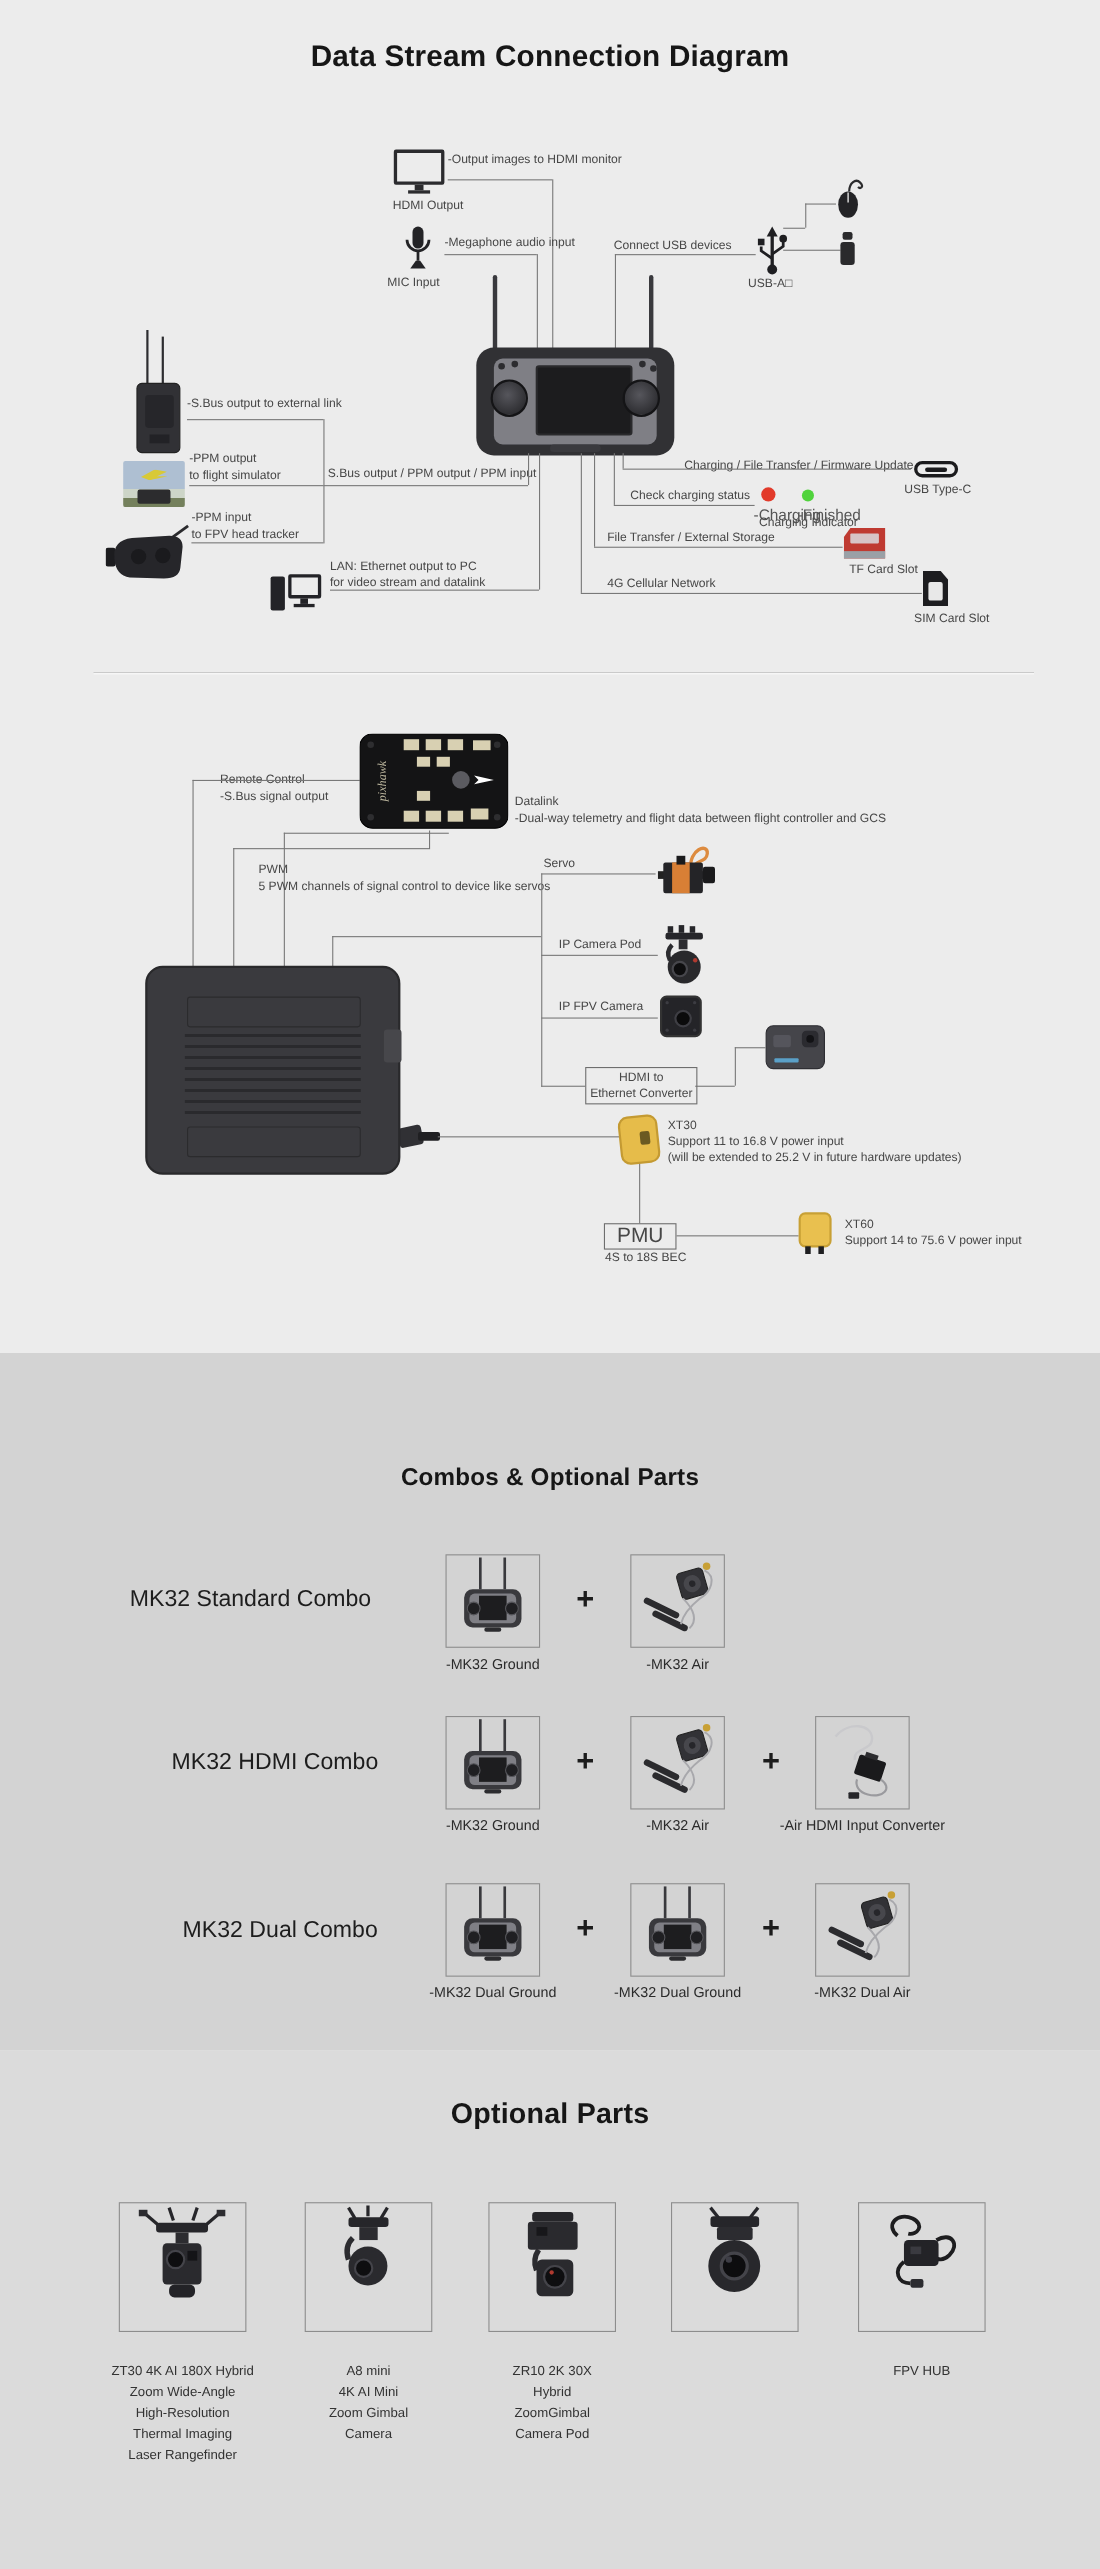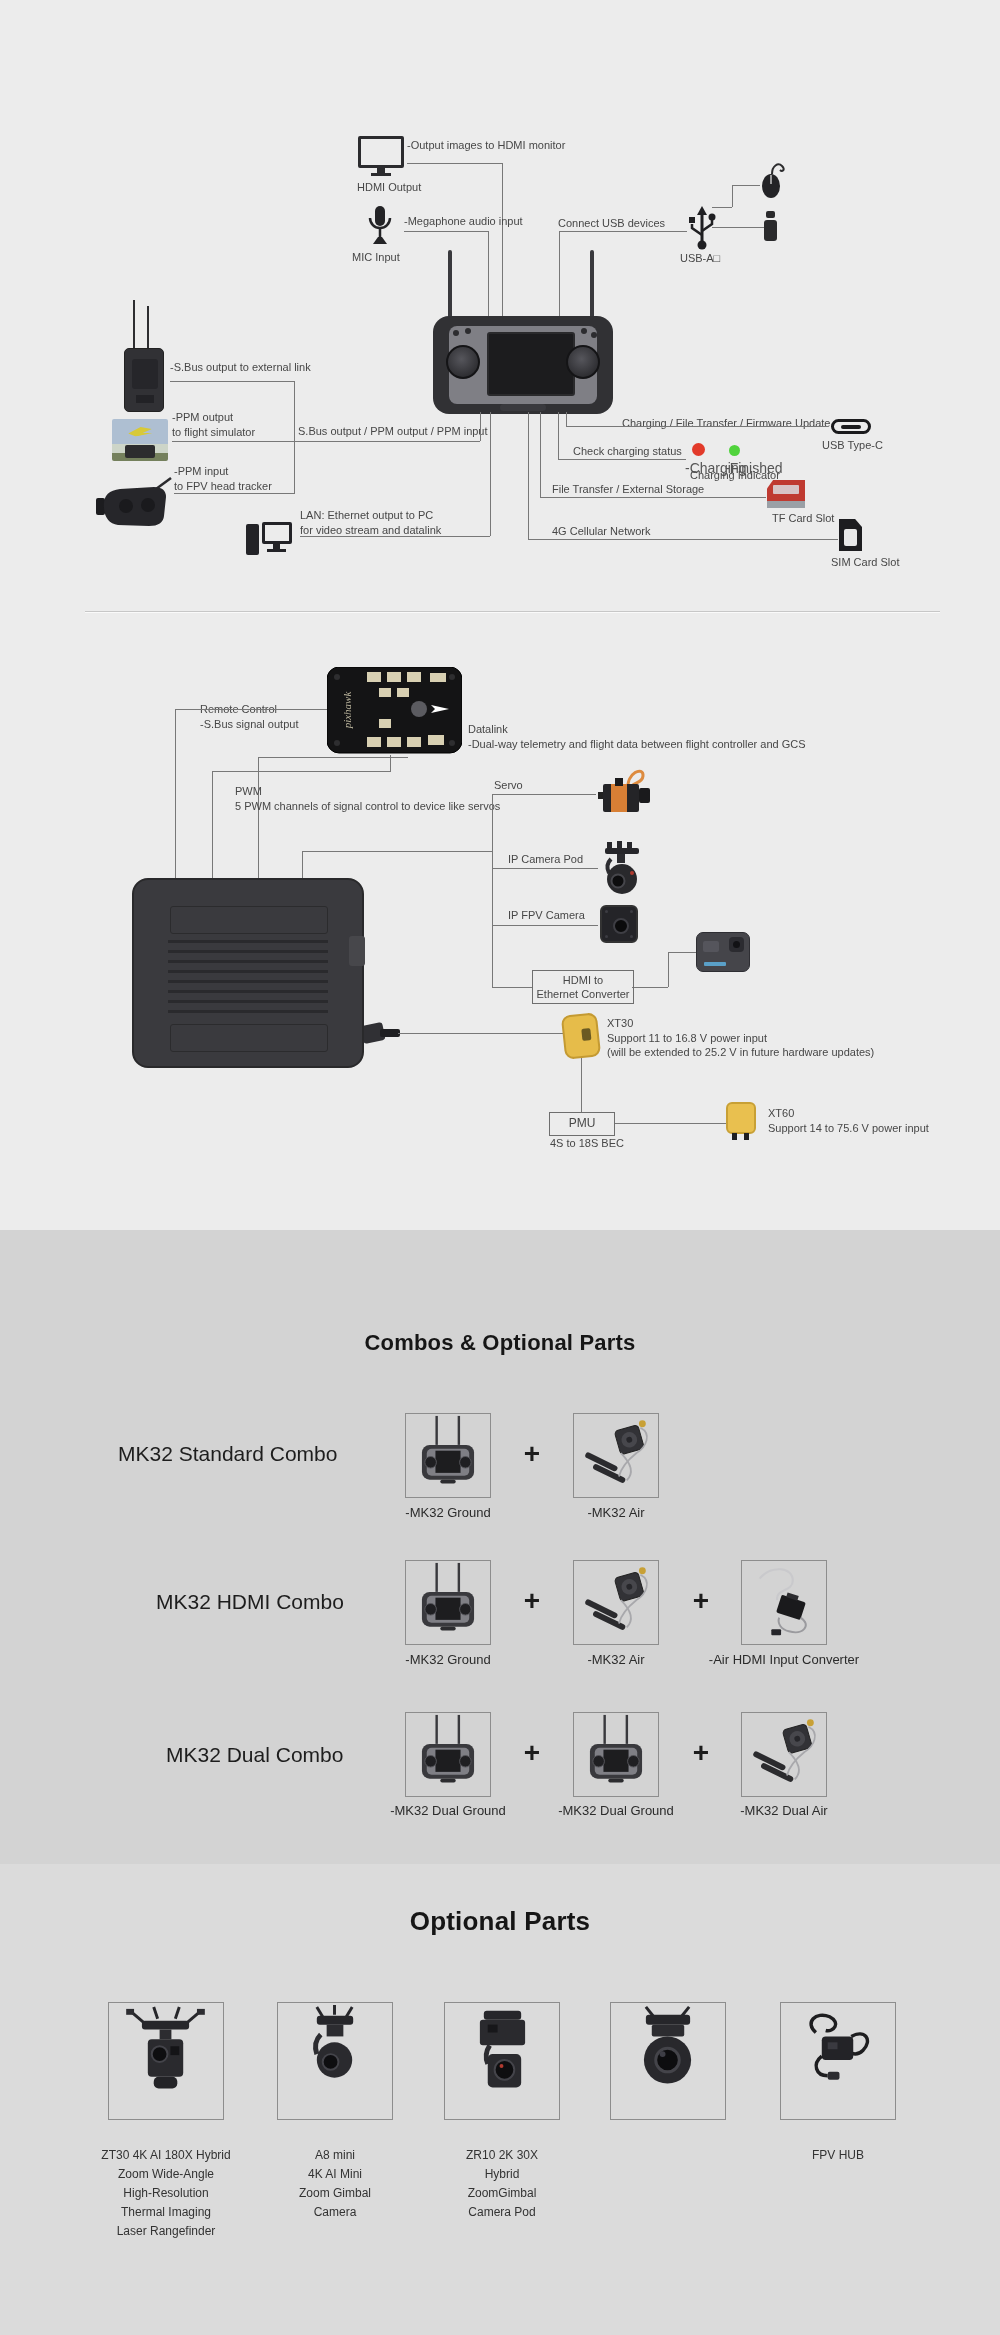--- a/index.html
+++ b/index.html
@@ -22,20 +22,21 @@
           align-items:center;justify-content:center;text-align:center;
           font-size:11px;line-height:1.3;color:#474747;white-space:pre-line;box-sizing:border-box;}
   .dot{position:absolute;border-radius:50%;}
   svg{display:block;}
 </style>
 </head>
 <body>
 
 <div class="page">
 
+  <div class="h1" style="top:36px;">Data Stream Connection Diagram</div>
 
   <div style="position:absolute;left:358px;top:136px;width:46px;height:42px;">
     <div style="position:absolute;left:0;top:0;width:46px;height:32px;border:3px solid #2b2b2e;border-radius:2px;box-sizing:border-box;"></div>
     <div style="position:absolute;left:19px;top:32px;width:8px;height:5px;background:#2b2b2e;"></div>
     <div style="position:absolute;left:13px;top:37px;width:20px;height:3px;background:#2b2b2e;"></div>
   </div>
   <div class="lbl" style="left:407px;top:138px;">-Output images to HDMI monitor</div>
   <div class="hl" style="left:407px;top:163px;width:95px;"></div>
   <div class="vl" style="left:502px;top:163px;height:155px;"></div>
   <div class="lbl" style="left:357px;top:180px;">HDMI Output</div>
@@ -272,21 +273,21 @@
   </div>
   <div class="hl" style="left:398px;top:1033px;width:165px;"></div>
   <div style="position:absolute;left:563px;top:1014px;width:36px;height:44px;background:#e6bc4a;border:2px solid #c49a32;border-radius:9px;box-sizing:border-box;transform:rotate(-6deg);">
     <div style="position:absolute;right:6px;top:13px;width:9px;height:12px;background:#6b5a22;border-radius:2px;"></div>
   </div>
   <div class="lbl" style="left:607px;top:1016px;">XT30
 Support 11 to 16.8 V power input
 (will be extended to 25.2 V in future hardware updates)</div>
 
   <div class="vl" style="left:581px;top:1058px;height:54px;"></div>
-  <div class="boxlbl" style="left:549px;top:1112px;width:66px;height:24px;font-size:12px;">PMU</div>
+  <div class="boxlbl" style="left:549px;top:1112px;width:66px;height:24px;font-size:19px;">PMU</div>
   <div class="lbl" style="left:550px;top:1136px;">4S to 18S BEC</div>
   <div class="hl" style="left:615px;top:1123px;width:111px;"></div>
   <div style="position:absolute;left:726px;top:1102px;width:30px;height:38px;">
     <div style="position:absolute;left:0;top:0;width:30px;height:32px;background:#e9c04f;border:2px solid #c8a035;border-radius:6px;box-sizing:border-box;"></div>
     <div style="position:absolute;left:6px;bottom:0;width:5px;height:7px;background:#1e1e20;"></div>
     <div style="position:absolute;left:18px;bottom:0;width:5px;height:7px;background:#1e1e20;"></div>
   </div>
   <div class="lbl" style="left:768px;top:1106px;">XT60
 Support 14 to 75.6 V power input</div>
 

